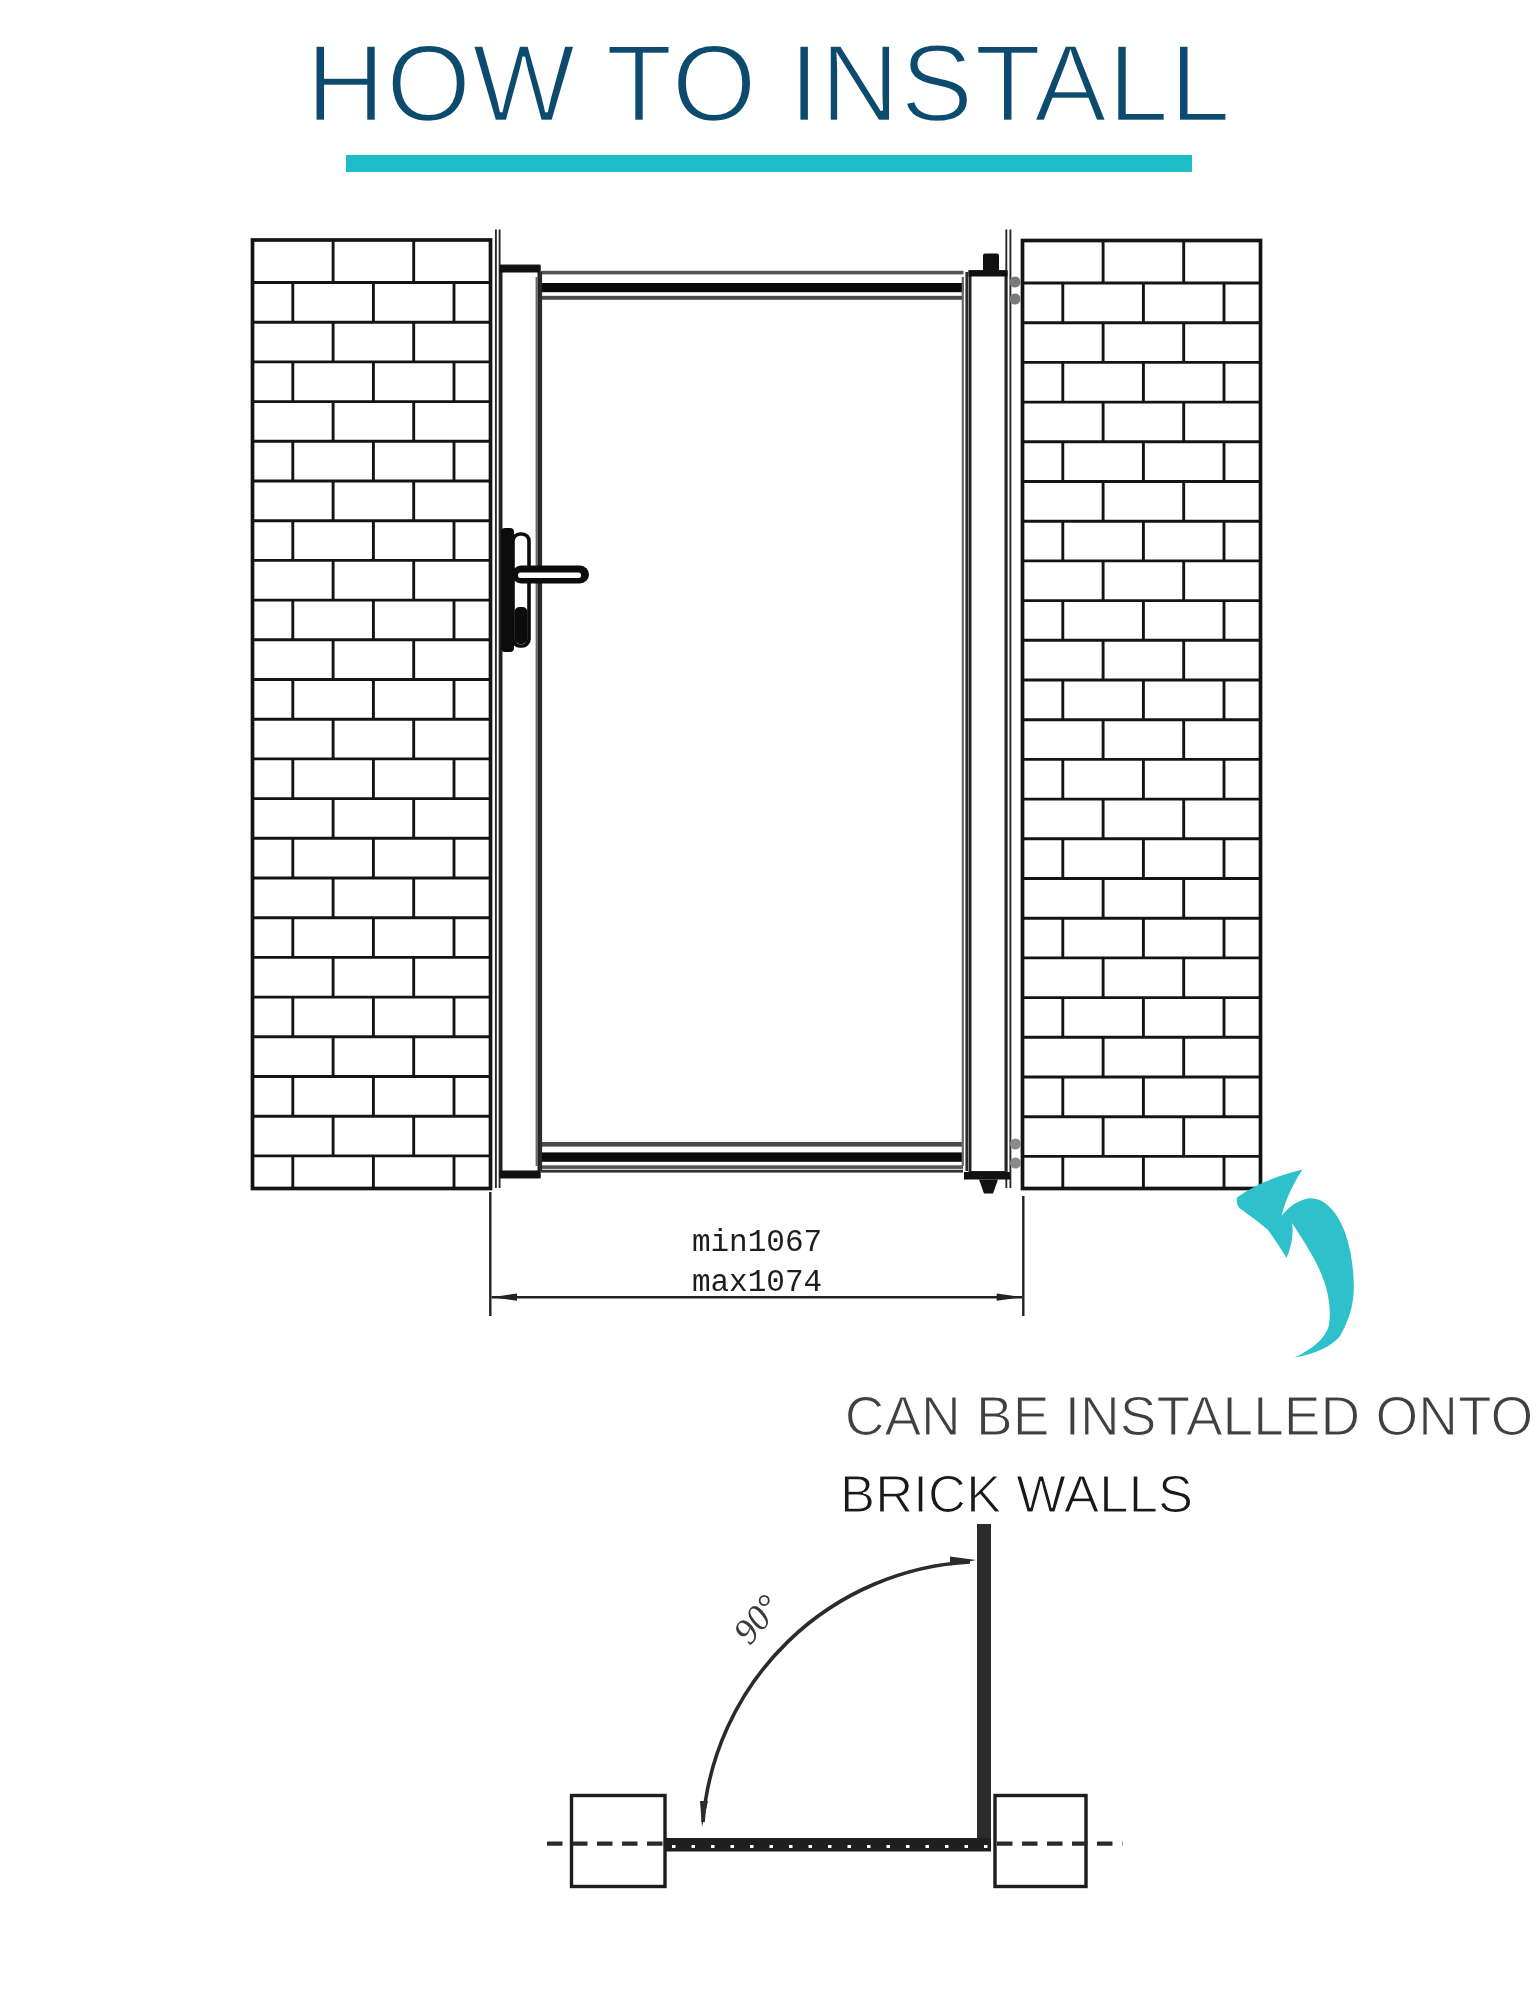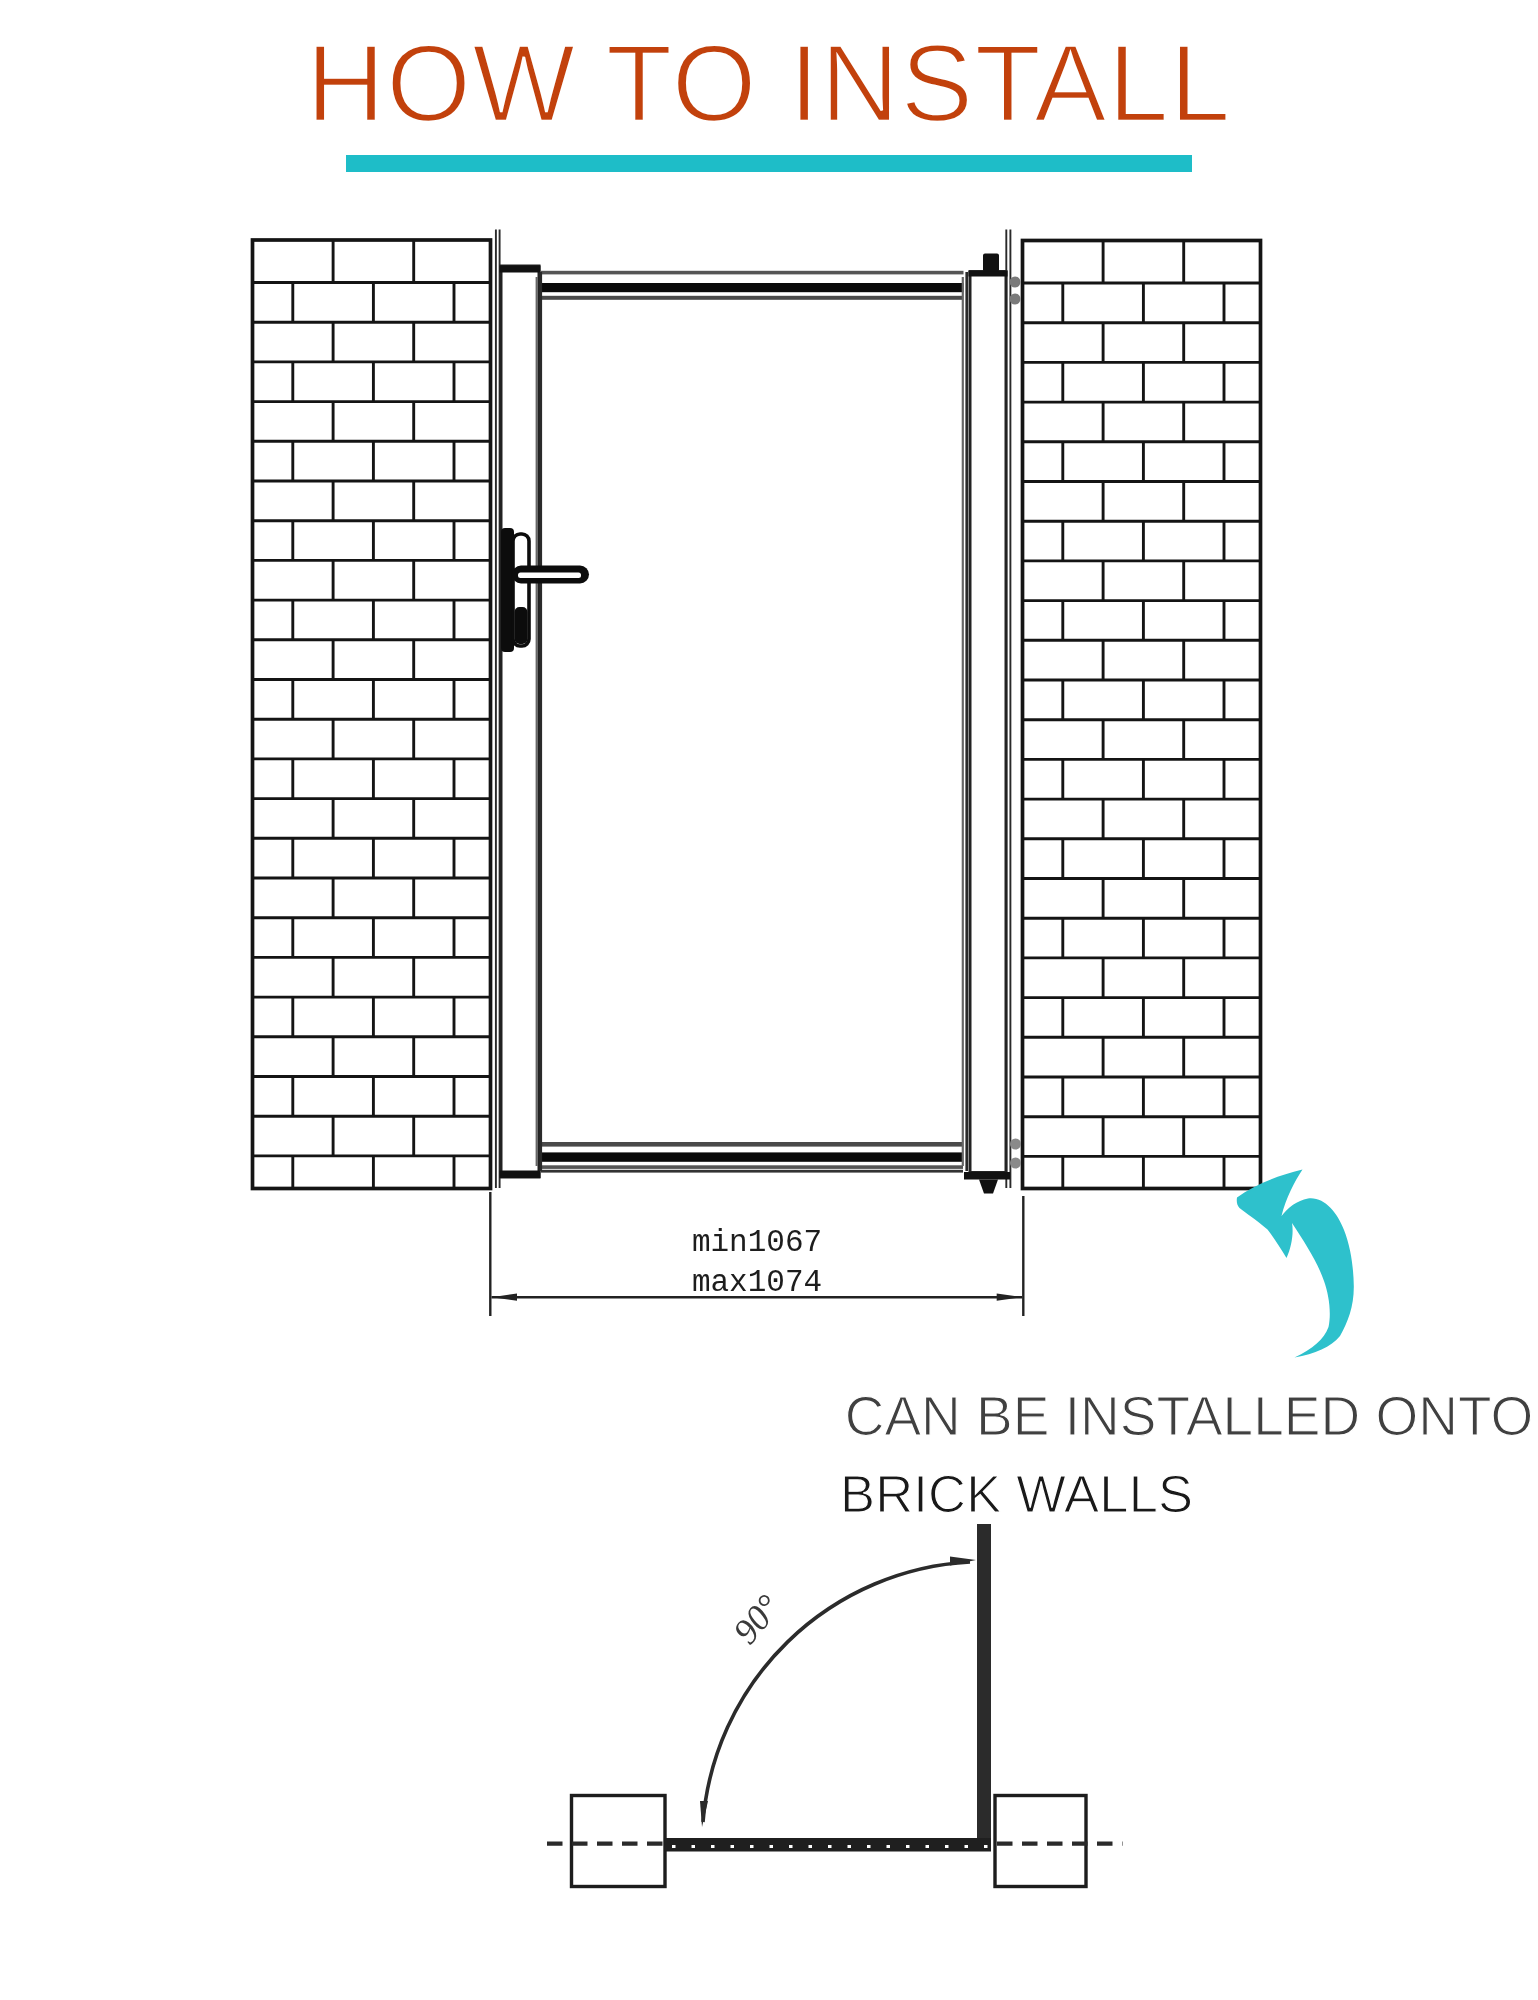--- a/index.html
+++ b/index.html
@@ -1,17 +1,17 @@
 <!DOCTYPE html>
 <html><head>
 <meta charset="utf-8">
 <style>
 html,body{margin:0;padding:0;background:#fff;}
 #page{position:relative;width:1538px;height:2000px;background:#fff;overflow:hidden;font-family:"Liberation Sans",sans-serif;}
-#title{position:absolute;left:0;top:20px;width:1538px;text-align:center;font-size:109px;letter-spacing:1.2px;color:#c2410c;white-space:nowrap;-webkit-text-stroke:2.6px #fff;}
+#title{position:absolute;left:0;top:20px;width:1538px;text-align:center;font-size:109px;letter-spacing:1.2px;color:#0c4a6e;white-space:nowrap;-webkit-text-stroke:2.6px #fff;}
 #bar{position:absolute;left:346px;top:155px;width:846px;height:17px;background:#1ebdc8;}
 #cap1{position:absolute;left:840px;top:1384px;width:698px;text-align:center;font-size:55px;letter-spacing:0px;color:#404040;white-space:nowrap;-webkit-text-stroke:1.2px #fff;}
 #cap2{position:absolute;left:840px;top:1463px;width:698px;text-align:left;font-size:52.5px;letter-spacing:0.2px;color:#191919;white-space:nowrap;-webkit-text-stroke:1.2px #fff;}
 svg{position:absolute;left:0;top:0;}
 </style>
 </head>
 <body>
 <div id="page">
 <div id="title">HOW TO INSTALL</div>
 <div id="bar"></div>

